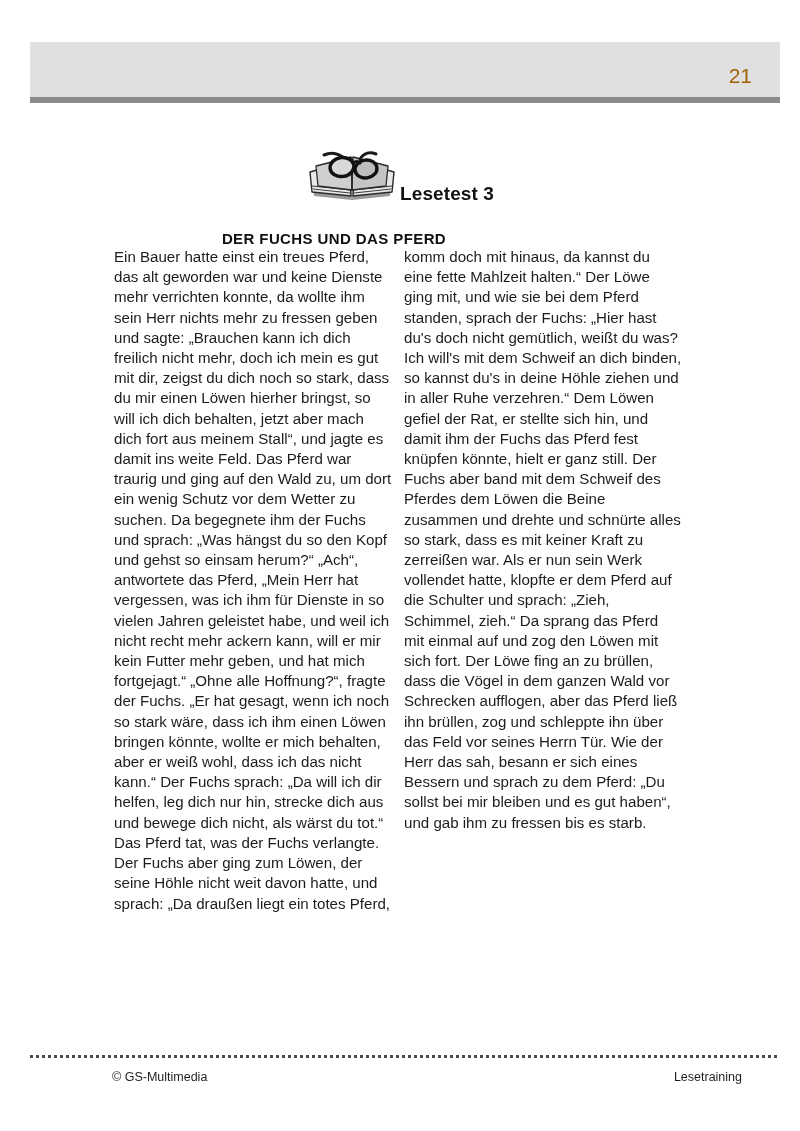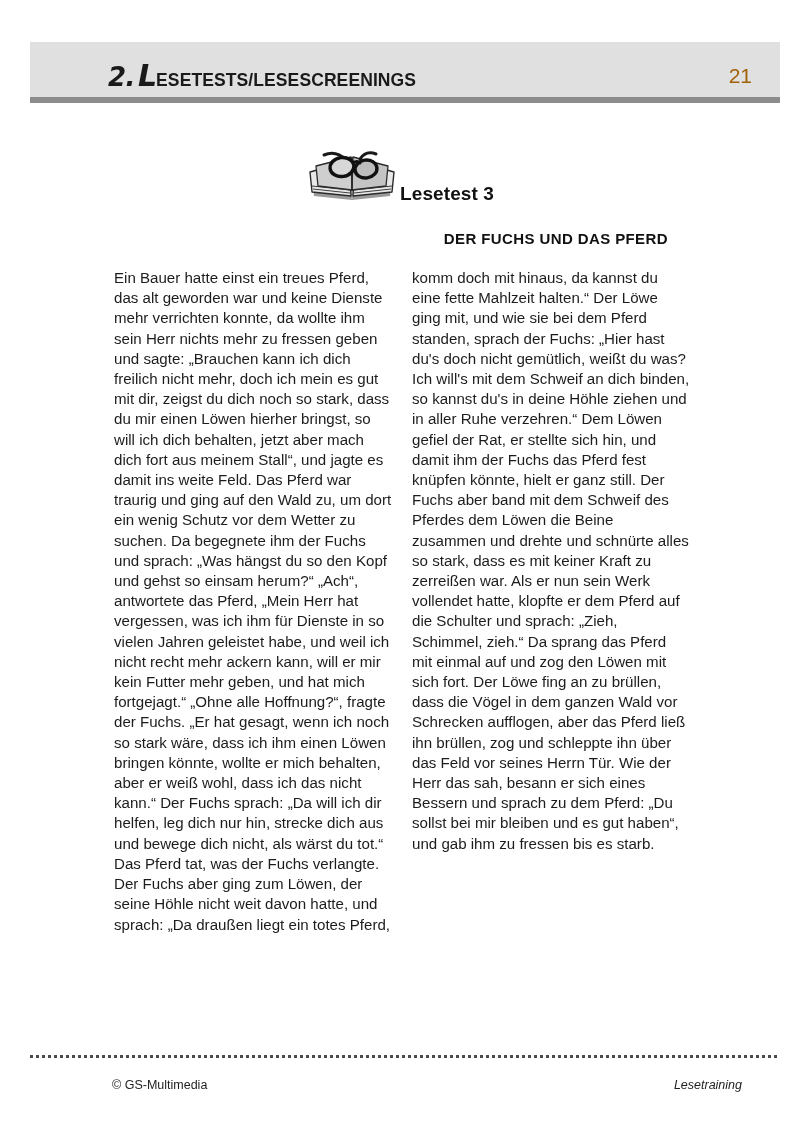--- a/index.html
+++ b/index.html
@@ -103,35 +103,35 @@
     padding-bottom: 6px;
     letter-spacing: 0.1px;
   }
 
   
   .story-title {
     position: absolute;
     left: 0;
     top: 230px;
     width: 668px;
-    text-align: right;
+    text-align: center;
     font-size: 15px;
     font-weight: 700;
     letter-spacing: 0.4px;
     color: #111;
   }
 
   
   .columns {
     position: absolute;
     left: 114px;
-    top: 268px;
+    top: 247px;
     width: 576px;
     display: flex;
-    gap: 20px;
+    gap: 12px;
   }
   .col {
     width: 278px;
   }
   .col p {
     margin: 0;
     font-size: 15.1px;
     line-height: 20.2px;
     color: #1c1c1c;
     text-align: left;
@@ -157,40 +157,37 @@
     width: 750px;
   }
   .dotted-rule {
     width: 100%;
     height: 3px;
     background-image: linear-gradient(to right, #4a4a4a 0 3px, transparent 3px 6px);
     background-size: 6px 3px;
     background-repeat: repeat-x;
   }
   .footer-row {
-    margin-top: 20px;
+    margin-top: 12px;
     display: flex;
     justify-content: space-between;
     align-items: baseline;
     font-size: 12.5px;
     color: #1f1f1f;
   }
   .footer-left { padding-left: 82px; }
-  .footer-right { padding-right: 38px; font-style: italic; }
+  .footer-right { padding-right: 38px; }
 </style>
 </head>
 <body>
 
 <div class="page">
 
   <div class="header-bar">
     <div class="header-inner">
-      <div class="chapter-title">
-        <span class="chapter-num">2.</span><span class="chapter-cap">L</span><span class="chapter-rest">ESETESTS/LESESCREENINGS</span>
-      </div>
       <div class="page-number">21</div>
     </div>
   </div>
 
   <div class="test-head">
     <svg class="book-icon" viewBox="0 0 92 62">
 
       <path d="M6 30 L44 20 L46 54 L8 50 Z" fill="#9a9a9a"></path>
       <path d="M86 30 L48 20 L46 54 L84 50 Z" fill="#9a9a9a"></path>
 

